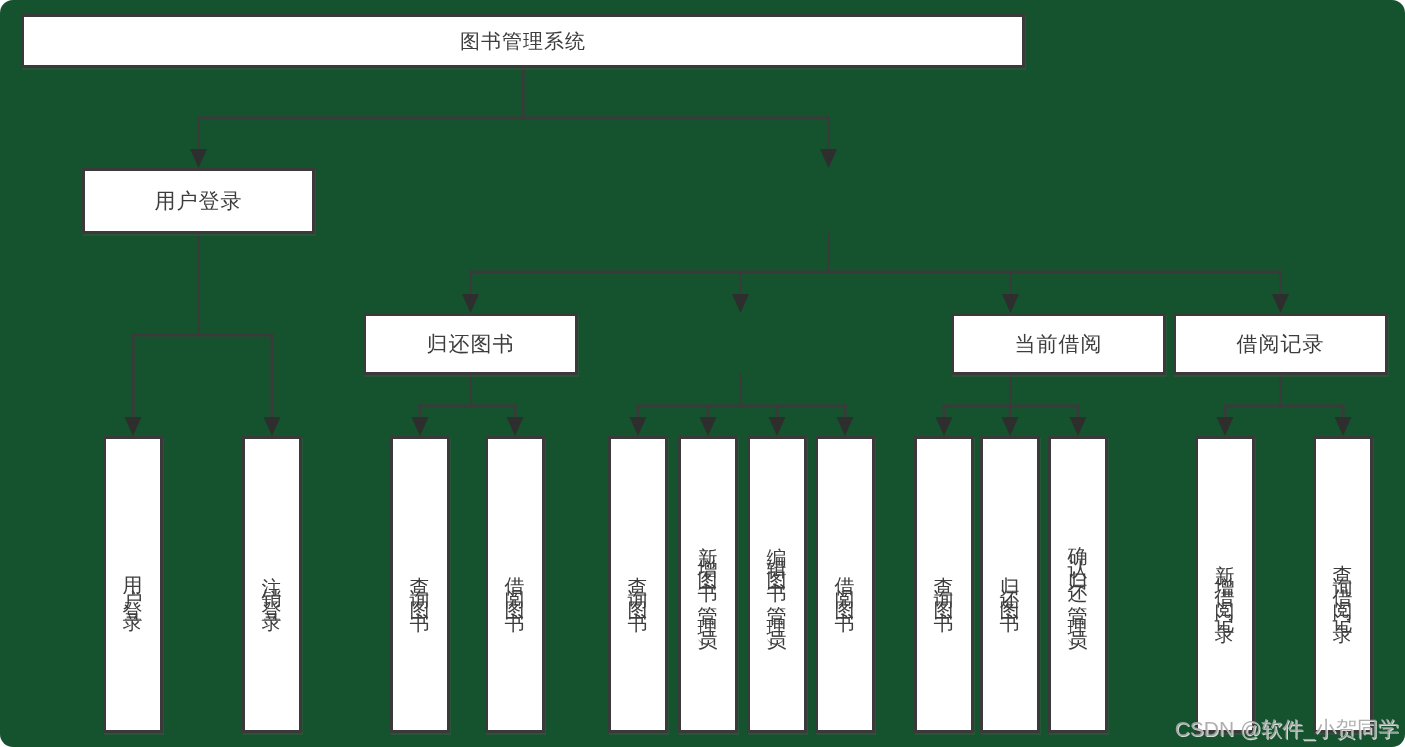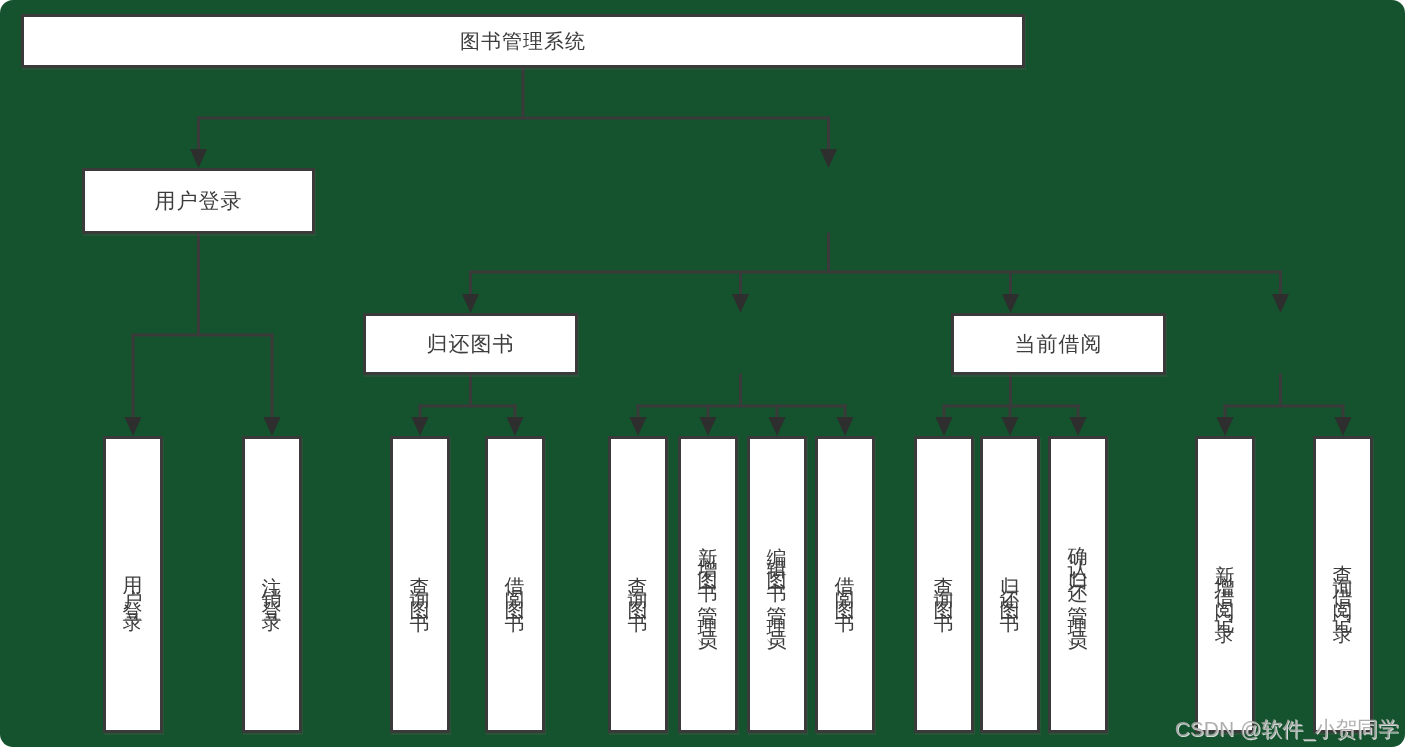--- a/index.html
+++ b/index.html
@@ -150,20 +150,23 @@
   <div class="box n-login">
     <span class="h-label">用户登录</span>
   </div>
 
   <div class="box n-newbook">
     <span class="h-label">归还图书</span>
   </div>
   <div class="box n-current">
     <span class="h-label">当前借阅</span>
   </div>
+  <div class="box n-records">
+    <span class="h-label">借阅记录</span>
+  </div>
 
   <div class="box leaf lf-1">
     <span class="v-label">用户登录</span>
   </div>
   <div class="box leaf lf-2">
     <span class="v-label">注销登录</span>
   </div>
   <div class="box leaf lf-3">
     <span class="v-label">查询图书</span>
   </div>

